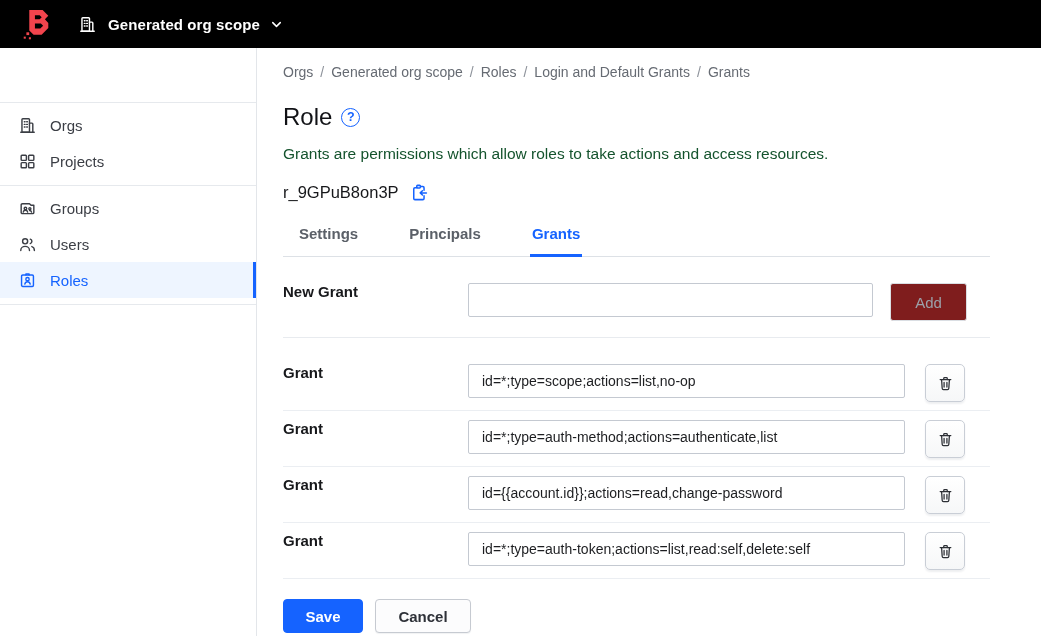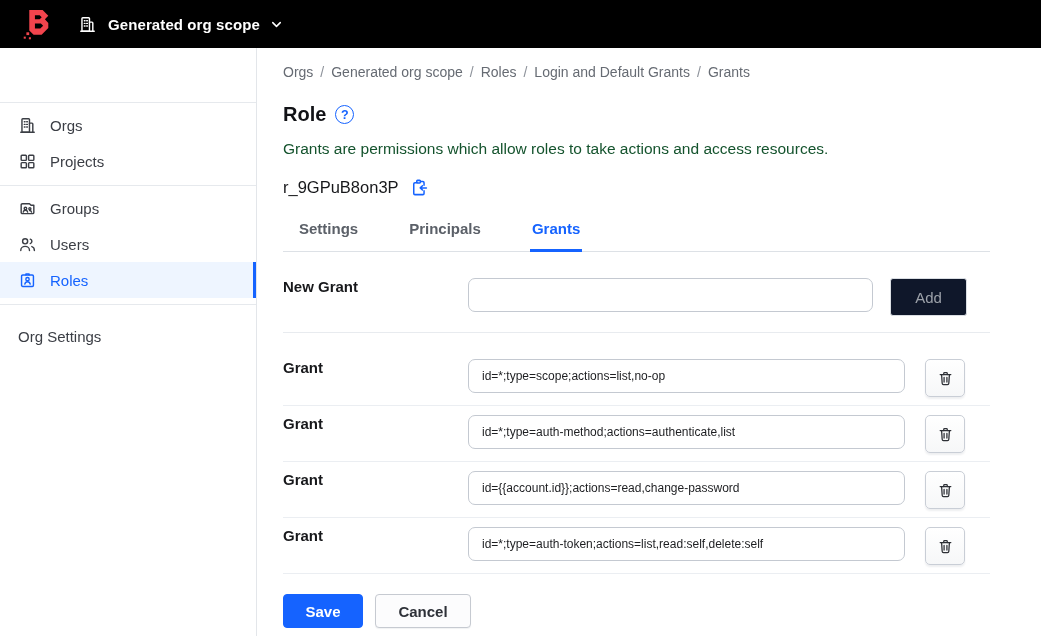--- a/index.html
+++ b/index.html
@@ -30,46 +30,46 @@
 
   
   .main { flex:1; padding:16px 0 0 26px; }
   .content { width:707px; }
 
   .breadcrumb { font-size:14px; color:#666b73; }
   .crumb { color:#666b73; }
   .crumb-sep { color:#8d929a; margin:0 7px; }
 
   .title-row { display:flex; align-items:center; margin-top:23px; }
-  .page-title { font-size:20px; font-weight:700; color:#111216; }
+  .page-title { font-size:24px; font-weight:400; color:#111216; }
   .help-icon { width:19px; height:19px; border:1.7px solid #1563ff; border-radius:50%;
     color:#1563ff; font-size:12.5px; font-weight:700; display:flex; align-items:center;
     justify-content:center; margin-left:9px; cursor:pointer; }
 
   .page-desc { margin-top:14px; font-size:15.5px; color:#14532d; }
 
   .roleid-row { display:flex; align-items:center; margin-top:20px; }
   .role-id { font-size:16.5px; color:#17181b; }
   .copy-icon { width:19px; height:19px; color:#1563ff; margin-left:10px; cursor:pointer; }
 
   .tabs { display:flex; margin-top:12px; border-bottom:1px solid #dde1e6; }
   .tab { font-size:15px; font-weight:700; color:#5b6068; padding:11px 2px 12px;
     margin-right:33px; margin-left:14px; cursor:pointer; border-bottom:3px solid transparent; margin-bottom:-1px; }
   .tab:first-child { margin-left:14px; }
   .tab--active { color:#1563ff; border-bottom-color:#1563ff; }
 
   
   .row { display:flex; align-items:flex-start; }
   .row-label { width:185px; font-size:15px; font-weight:700; color:#17181b; flex:0 0 185px; }
-  .txt-input { height:34px; border:1px solid #c4c9d1; border-radius:7px; font-size:12px;
+  .txt-input { height:34px; border:1px solid #c4c9d1; border-radius:2px; font-size:14px;
     color:#1d1e21; padding:0 13px; font-family:"Liberation Sans","DejaVu Sans",sans-serif; background:#fff; }
 
   .row-new { padding:26px 0 16px; border-bottom:1px solid #e8ebef; }
   .new-input { width:405px; }
-  .btn-add { margin-left:17px; width:77px; height:38px; background:#0f172a; border:1px solid #dadee3;
+  .btn-add { margin-left:17px; width:77px; height:38px; background:#7f1d1d; border:1px solid #dadee3;
     border-radius:3px; color:#9ca1a9; font-size:15px; font-weight:400; cursor:default;
     font-family:inherit; }
 
   .grants { margin-top:9px; }
   .row-grant { padding:9px 0 8px; border-bottom:1px solid #ebeef2; }
   .grants .row-grant:first-child { padding-top:17px; }
   .grant-input { width:437px; }
   .btn-trash { margin-left:20px; width:40px; height:38px; background:linear-gradient(#ffffff,#f6f7f8);
     border:1px solid #c9ced6; border-radius:5px; display:flex; align-items:center; justify-content:center;
     cursor:pointer; box-shadow:0 2px 2px rgba(20,30,50,.07); }
@@ -157,25 +157,20 @@
         <svg class="sicon" viewBox="0 0 24 24" fill="none" stroke="currentColor" stroke-width="1.8" stroke-linecap="round" stroke-linejoin="round">
           <rect x="4.5" y="5" width="15" height="14.5" rx="1.5"></rect>
           <path d="M10 5V3.8h4V5"></path>
           <circle cx="12" cy="10.3" r="2.1"></circle>
           <path d="M8.6 16.6c.4-2 1.7-3 3.4-3s3 1 3.4 3"></path>
         </svg>
         <span>Roles</span>
       </div>
     </div>
     <div class="sb-divider"></div>
-    <div class="sb-footer">
-      <div class="sb-item">
-        <span>Org Settings</span>
-      </div>
-    </div>
   </nav>
 
   <main class="main">
     <div class="content">
 
       <div class="breadcrumb">
         <span class="crumb">Orgs</span><span class="crumb-sep">/</span><span class="crumb">Generated org scope</span><span class="crumb-sep">/</span><span class="crumb">Roles</span><span class="crumb-sep">/</span><span class="crumb">Login and Default Grants</span><span class="crumb-sep">/</span><span class="crumb">Grants</span>
       </div>
 
       <div class="title-row">

